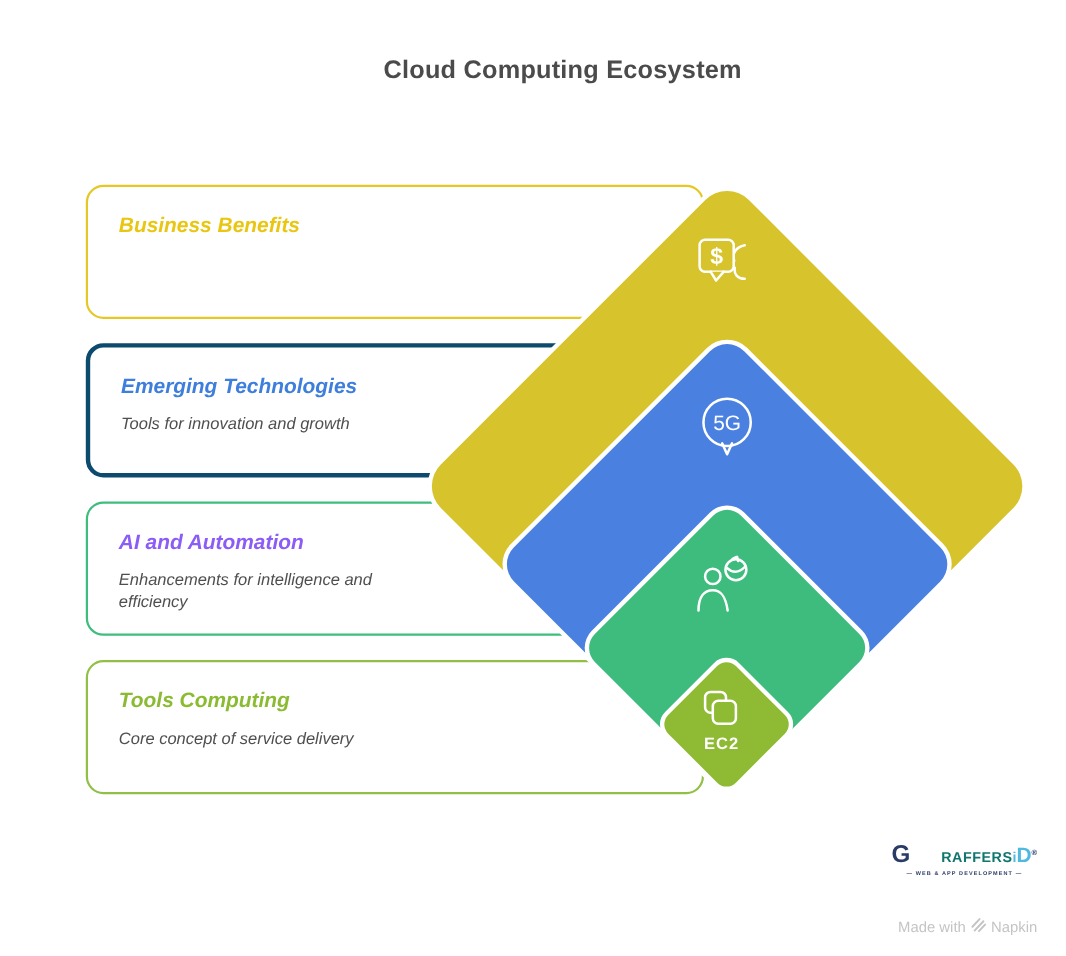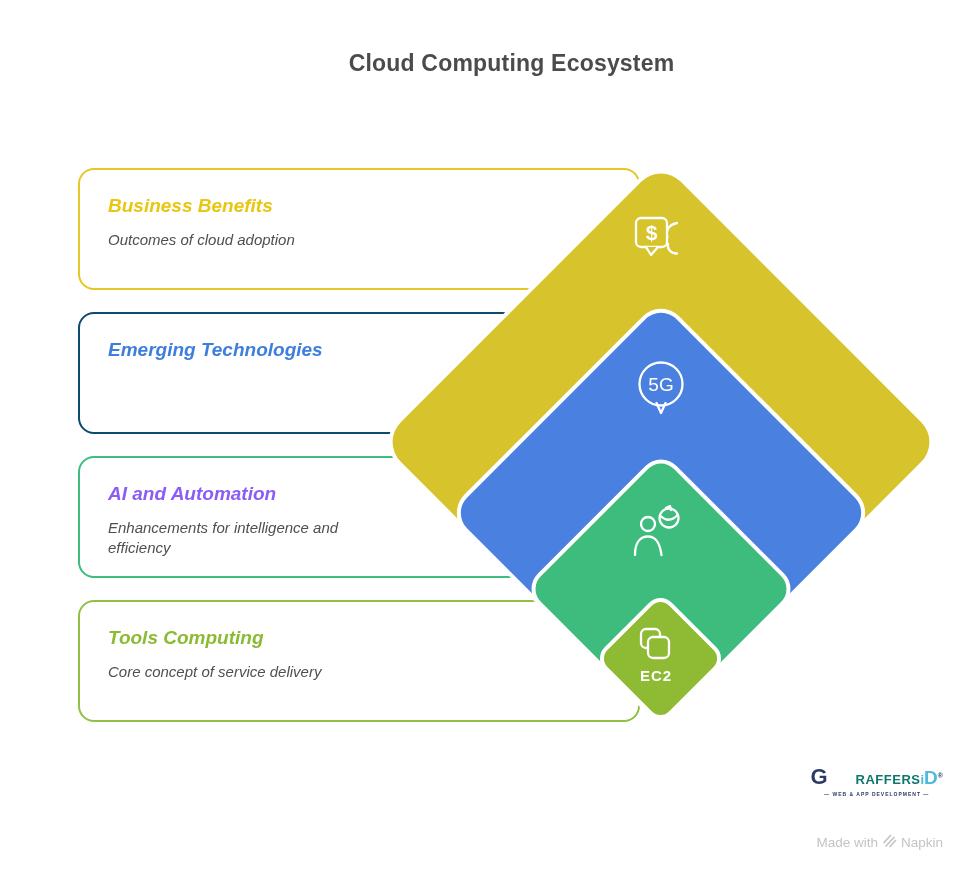--- a/index.html
+++ b/index.html
@@ -24,21 +24,21 @@
     position:absolute; left:78px; width:562px; height:122px;
     border-radius:16px; background:#ffffff;
     box-sizing:border-box; padding:25px 28px 0 28px;
     z-index:1;
     font-style:italic;
   }
   .card-title { font-size:19px; font-weight:bold; margin:0 0 13px 0; }
   .card-sub   { font-size:15px; color:#4F4F4F; line-height:1.3; max-width:285px; }
 
   #card-0 { top:168px; border:2px solid #E5C827; }
-  #card-1 { top:312px; border:2px solid #0c4a6e; }
+  #card-1 { top:312px; border:4px solid #0c4a6e; }
   #card-2 { top:456px; border:2px solid #3FBD7E; }
   #card-3 { top:600px; border:2px solid #92C046; }
   #card-0 .card-title { color:#E9C611; }
   #card-1 .card-title { color:#3E7EDC; }
   #card-2 .card-title { color:#8b5cf6; }
   #card-3 .card-title { color:#8BBB33; }
 
   
   .diamond {
     position:absolute;
@@ -80,24 +80,24 @@
     color:#C4C4C4; font-size:13.5px; z-index:7;
   }
 </style>
 </head>
 <body>
 
 <div class="page-title">Cloud Computing Ecosystem</div>
 
 <div class="card" id="card-0">
   <div class="card-title">Business Benefits</div>
-  <div class="card-sub">Outcomes of cloud adoption</div>
 </div>
 <div class="card" id="card-1">
   <div class="card-title">Emerging Technologies</div>
+  <div class="card-sub">Tools for innovation and growth</div>
 </div>
 <div class="card" id="card-2">
   <div class="card-title">AI and Automation</div>
   <div class="card-sub">Enhancements for intelligence and efficiency</div>
 </div>
 <div class="card" id="card-3">
   <div class="card-title">Tools Computing</div>
   <div class="card-sub">Core concept of service delivery</div>
 </div>
 

